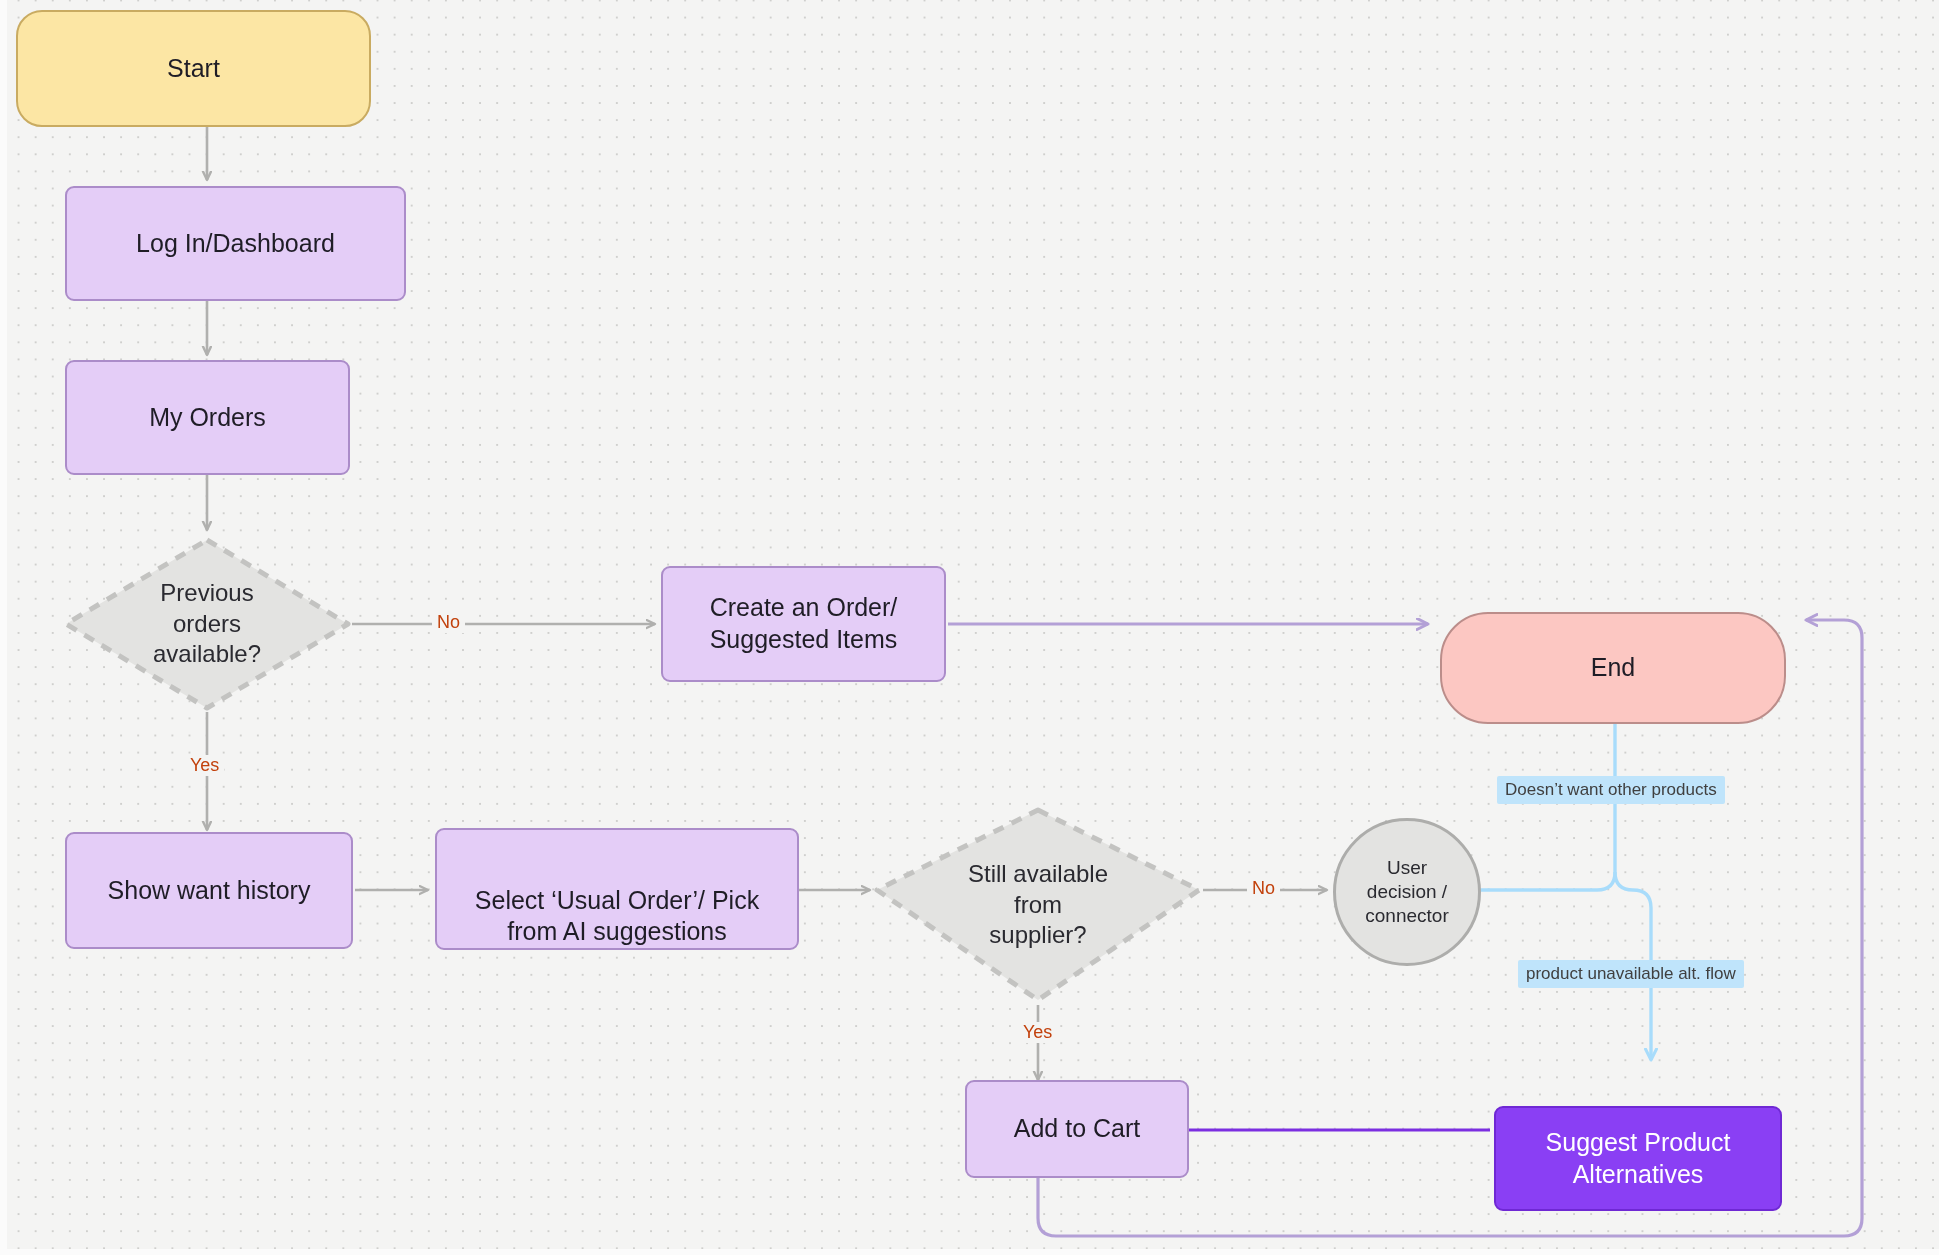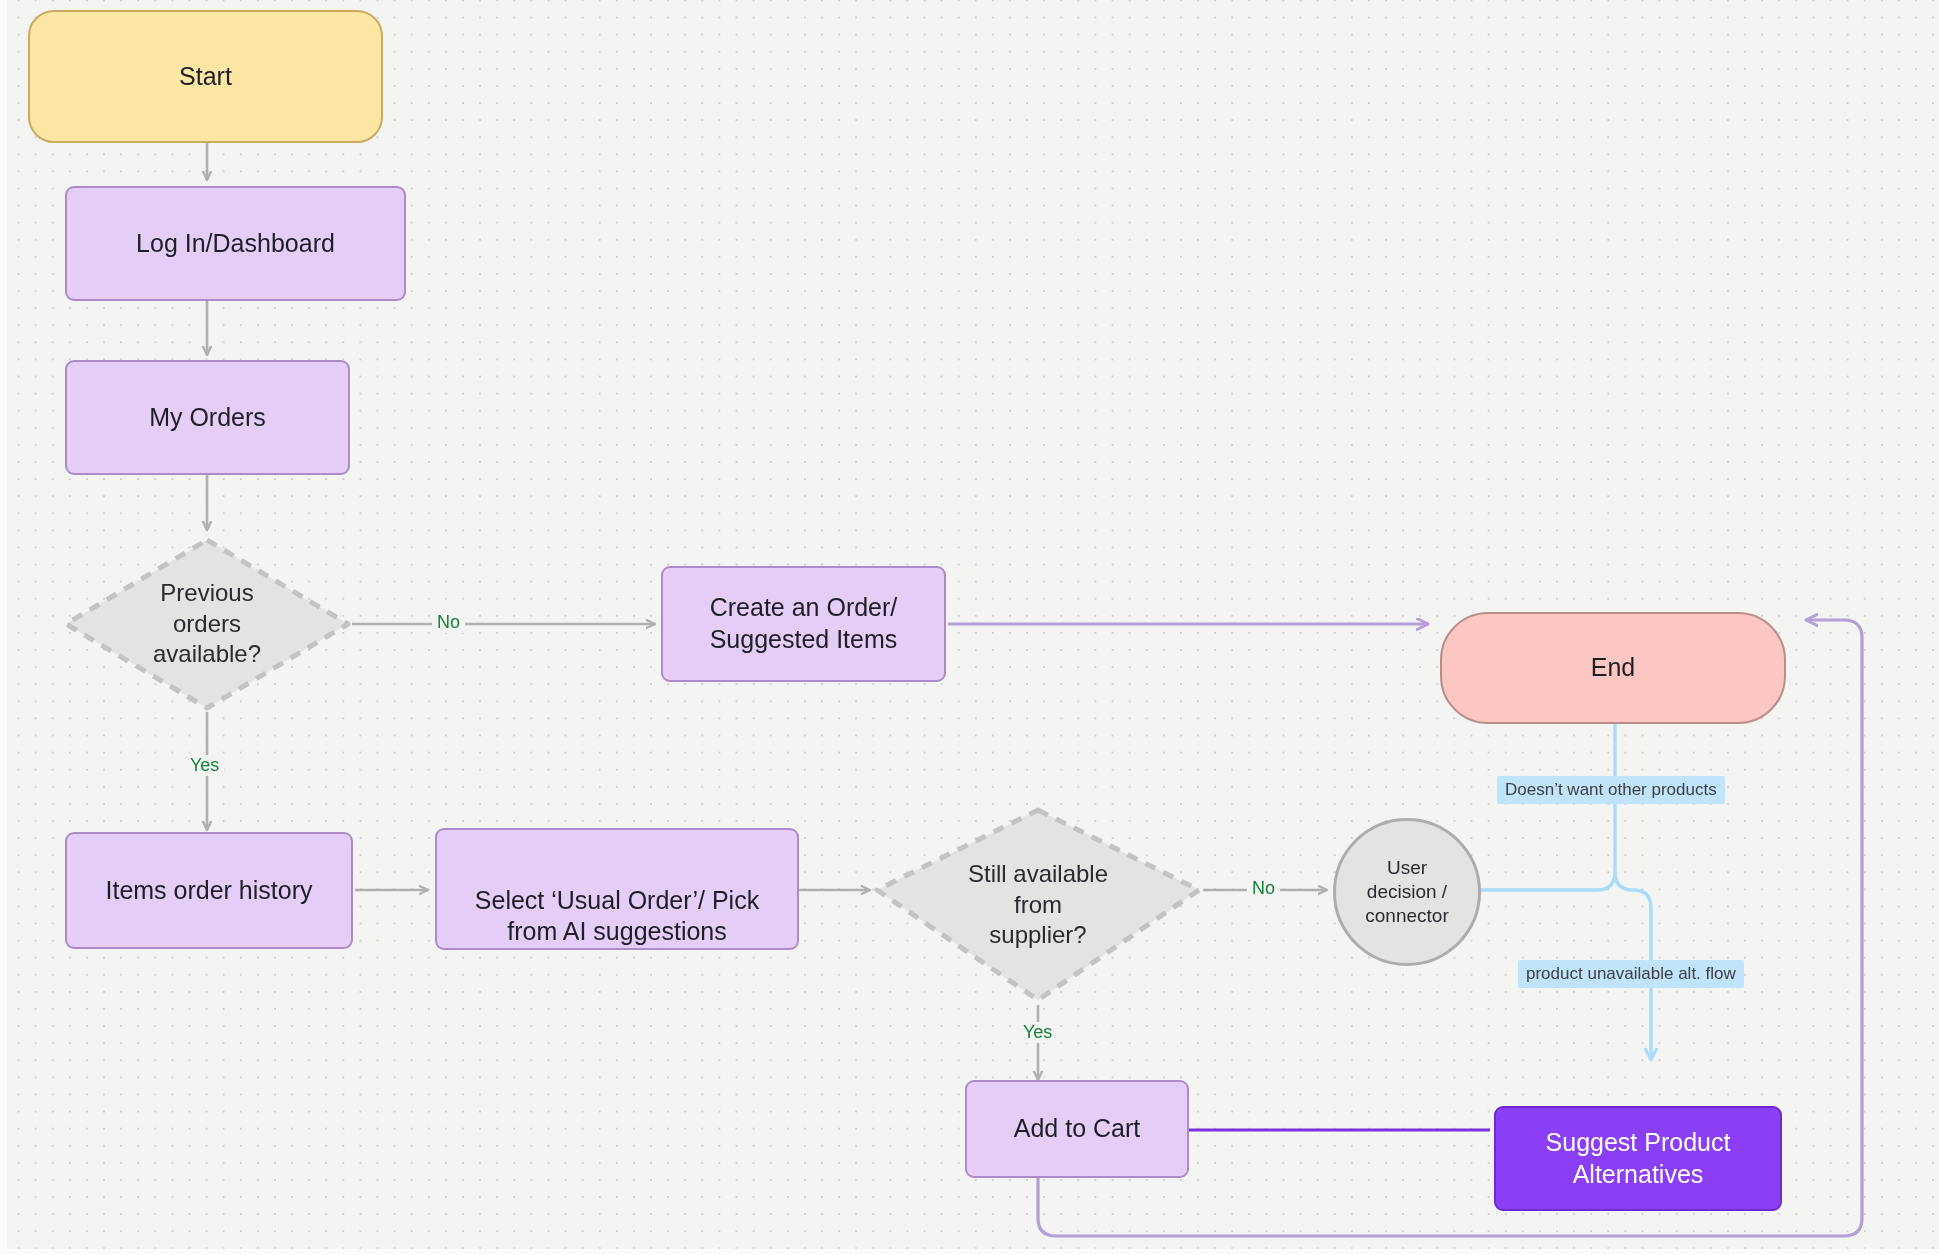--- a/index.html
+++ b/index.html
@@ -82,21 +82,21 @@
   .n-circle {
     background: #e3e3e1;
     border: 3px solid #adadab;
     border-radius: 50%;
     font-size: 19px;
     color: #2a2a30;
   }
   .edge-label {
     position: absolute;
     font-size: 18px;
-    color: #15803d;
+    color: #c2410c;
     background: #f4f4f3;
     padding: 0 5px;
     white-space: nowrap;
   }
   .edge-label.blue {
     background: #bfe4fb;
     color: #404040;
     font-size: 17px;
     padding: 4px 8px;
     border-radius: 2px;
@@ -141,21 +141,21 @@
 
     <path d="M948,624 L1428,624" fill="none" stroke="#b3a0d6" stroke-width="3.2" marker-end="url(#ah-lav)"></path>
     <path d="M1038,1152 L1038,1218 Q1038,1236 1056,1236 L1844,1236 Q1862,1236 1862,1218 L1862,638 Q1862,620 1844,620 L1806,620" fill="none" stroke="#b3a0d6" stroke-width="3.2" marker-end="url(#ah-lav)"></path>
 
     <path d="M1490,1130 L1165,1130" fill="none" stroke="#7b2ee0" stroke-width="3.2" marker-end="url(#ah-purple)"></path>
 
     <path d="M1412,890 L1597,890 Q1615,890 1615,872 L1615,696" fill="none" stroke="#a8dcfb" stroke-width="3.4" marker-end="url(#ah-blue)"></path>
     <path d="M1615,872 Q1615,890 1633,890 Q1651,890 1651,908 L1651,1060" fill="none" stroke="#a8dcfb" stroke-width="3.4" marker-end="url(#ah-blue)"></path>
   </svg>
 
-  <div class="node n-terminator-start" style="left:28px; top:10px; width:355px; height:133px;">
+  <div class="node n-terminator-start" style="left:16px; top:10px; width:355px; height:117px;">
     <span>Start</span>
   </div>
 
   <div class="node n-process" style="left:65px; top:186px; width:341px; height:115px;">
     <span>Log In/Dashboard</span>
   </div>
 
   <div class="node n-process" style="left:65px; top:360px; width:285px; height:115px;justify-content:center;">
     <span>My Orders</span>
   </div>
@@ -169,21 +169,21 @@
   <div class="node n-process" style="left:661px; top:566px; width:285px; height:116px;">
     <span>Create an Order/
 Suggested Items</span>
   </div>
 
   <div class="node n-terminator-end" style="left:1440px; top:567px; width:346px; height:112px;margin-top:45px;">
     <span>End</span>
   </div>
 
   <div class="node n-process" style="left:65px; top:832px; width:288px; height:117px;">
-    <span>Items order history</span>
+    <span>Show want history</span>
   </div>
 
   <div class="node n-process" style="left:435px; top:828px; width:364px; height:122px;align-items:flex-end;">
     <span>Select ‘Usual Order’/ Pick
 from AI suggestions</span>
   </div>
 
   <div class="node n-decision" style="left:877px; top:810px; width:322px; height:190px;">
     <span class="dec-label">Still available
 from

